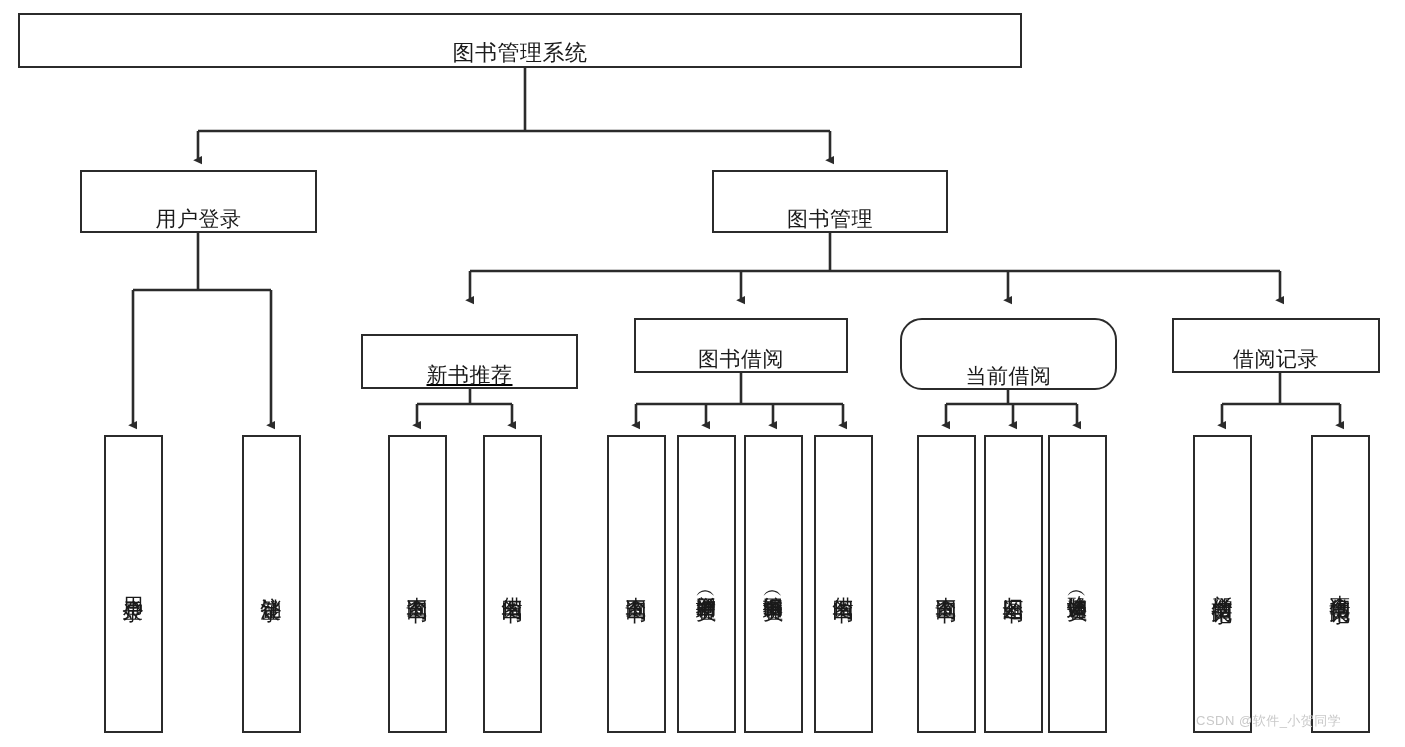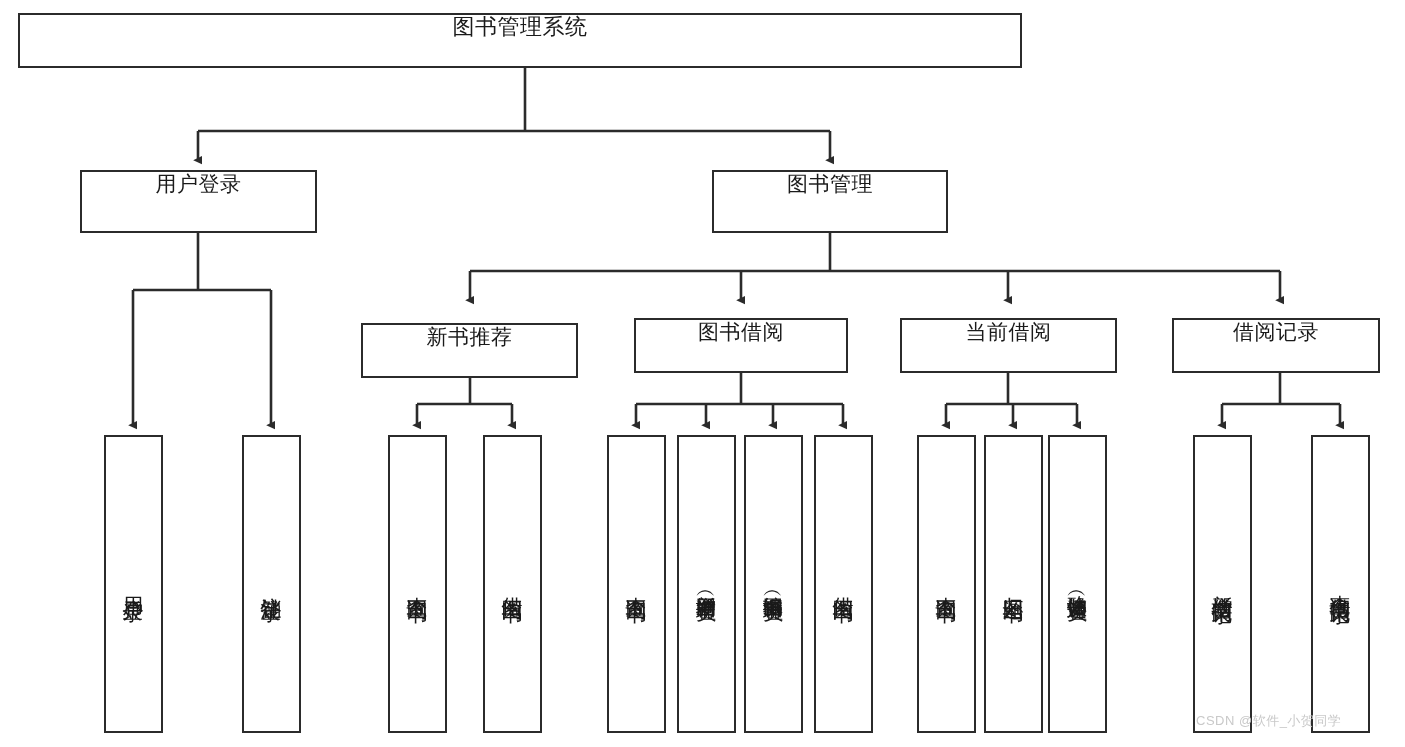--- a/index.html
+++ b/index.html
@@ -26,21 +26,21 @@
     width: 1405px;
     height: 747px;
     display: block;
   }
   .node-box {
     position: absolute;
     box-sizing: border-box;
     background: #ffffff;
     border: 2px solid #2b2b2b;
     display: flex;
-    align-items: flex-start;
+    align-items: flex-end;
     justify-content: center;
     overflow: hidden;
   }
   .node-label {
     color: #1a1a1a;
     text-align: center;
     line-height: 1.12;
     white-space: pre-wrap;
   }
   .node-box.horiz .node-label {
@@ -138,27 +138,27 @@
     <span class="node-label">图书管理系统</span>
   </div>
 
   <div class="node-box horiz" style="left:80px; top:170px; width:237px; height:63px;">
     <span class="node-label">用户登录</span>
   </div>
   <div class="node-box horiz" style="left:712px; top:170px; width:236px; height:63px;">
     <span class="node-label">图书管理</span>
   </div>
 
-  <div class="node-box horiz" style="left:361px; top:323px; width:217px; height:55px;">
+  <div class="node-box horiz" style="left:361px; top:334px; width:217px; height:55px;text-decoration:underline;">
     <span class="node-label">新书推荐</span>
   </div>
   <div class="node-box horiz" style="left:634px; top:318px; width:214px; height:55px;">
     <span class="node-label">图书借阅</span>
   </div>
-  <div class="node-box horiz" style="left:900px; top:318px; width:217px; height:55px;">
+  <div class="node-box horiz" style="left:900px; top:318px; width:217px; height:72px;border-radius:22px;">
     <span class="node-label">当前借阅</span>
   </div>
   <div class="node-box horiz" style="left:1172px; top:318px; width:208px; height:55px;">
     <span class="node-label">借阅记录</span>
   </div>
 
   <div class="node-box vert" style="left:104px; top:435px; width:59px; height:298px;">
     <span class="node-label">用户登录</span>
   </div>
   <div class="node-box vert" style="left:242px; top:435px; width:59px; height:298px;">

